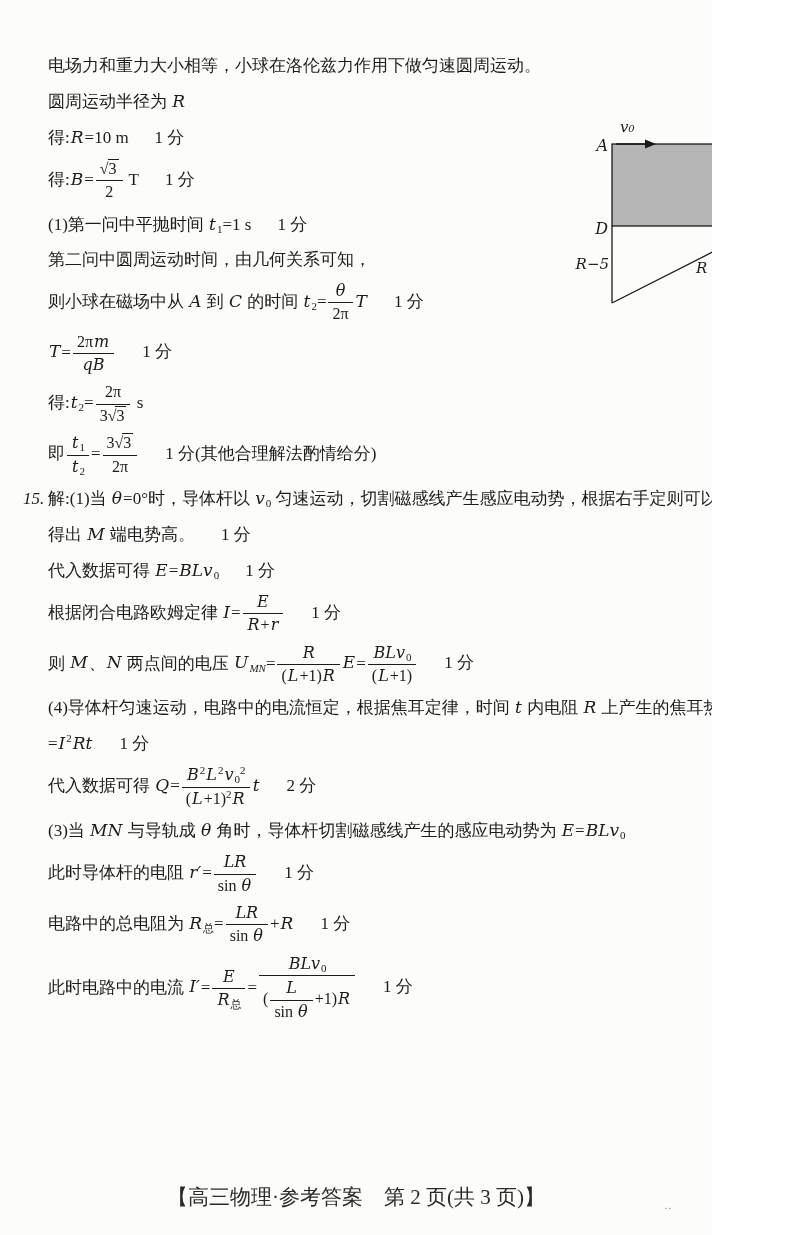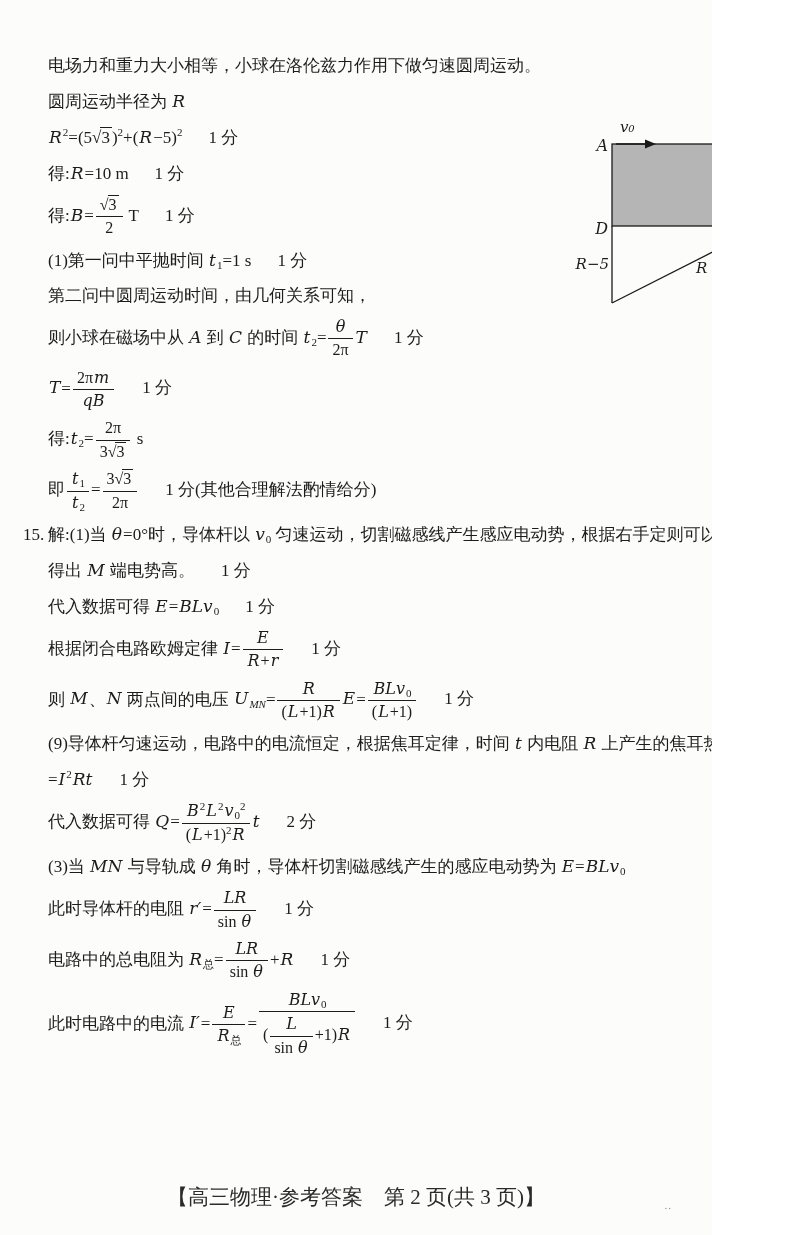--- a/index.html
+++ b/index.html
@@ -4,21 +4,21 @@
 <style>
   html,body{margin:0;padding:0;background:#ffffff;}
   .page{
     position:relative;width:712px;height:1235px;background:#fcfcfb;
     font-family:"Liberation Serif","DejaVu Serif",serif;
     color:#1c1c1c;font-size:17px;overflow:hidden;
   }
   .content{position:absolute;left:48px;top:52px;width:718px;}
   .line{margin:0 0 7px 0;line-height:28px;white-space:normal;}
   .line.numbered{margin-left:-25px;}
-  .marker{display:inline-block;width:25px;}
+  .marker{display:inline-block;width:25px;font-style:italic;}
   .v{font-style:italic;font-family:"DejaVu Serif","Liberation Serif",serif;padding:0 1px;}
   sup.sp{font-size:11px;vertical-align:super;line-height:0;}
   sub.sb{font-size:11px;vertical-align:-3px;line-height:0;}
   .it{font-style:italic;}
   .frac{display:inline-block;vertical-align:middle;text-align:center;font-size:16px;line-height:1.15;margin:1px 2px;}
   .frac .num{display:block;padding:0 4px 2px 4px;border-bottom:1px solid #1c1c1c;}
   .frac .den{display:block;padding:2px 4px 0 4px;}
   .sqrt{white-space:nowrap;}
   .sqrt .sg{margin-right:-1px;}
   .sqrt .rad{border-top:1px solid #1c1c1c;padding:0 2px 0 1px;}
@@ -30,35 +30,34 @@
   .edge-mark{position:absolute;right:40px;bottom:24px;color:#8a8a8a;font-size:11px;letter-spacing:1px;}
 </style>
 </head>
 <body>
 
 <div class="page">
 
   <div class="content" id="content">
       <div class="line"><span class="t">电场力和重力大小相等，小球在洛伦兹力作用下做匀速圆周运动。</span></div>
       <div class="line"><span class="t">圆周运动半径为 </span><span class="v">R</span></div>
-      <div class="line"><span class="v">R</span><sup class="sp">2</sup><span class="t">=(5</span><span class="sqrt"><span class="sg">√</span><span class="rad">3</span></span><span class="t">)</span><sup class="sp">2</sup><span class="t">+(</span><span class="v">R</span><span class="t">−5)</span><sup class="sp">2</sup><span class="score">1 分</span></div>
       <div class="line"><span class="t">得:</span><span class="v">R</span><span class="t">=10 m</span><span class="score">1 分</span></div>
       <div class="line"><span class="t">得:</span><span class="v">B</span><span class="t">=</span><span class="frac"><span class="num"><span class="sqrt"><span class="sg">√</span><span class="rad">3</span></span></span><span class="den"><span class="t">2</span></span></span><span class="t"> T</span><span class="score">1 分</span></div>
       <div class="line"><span class="t">(1)第一问中平抛时间 </span><span class="v">t</span><sub class="sb">1</sub><span class="t">=1 s</span><span class="score">1 分</span></div>
       <div class="line"><span class="t">第二问中圆周运动时间，由几何关系可知，</span></div>
       <div class="line"><span class="t">则小球在磁场中从 </span><span class="v">A</span><span class="t"> 到 </span><span class="v">C</span><span class="t"> 的时间 </span><span class="v">t</span><sub class="sb">2</sub><span class="t">=</span><span class="frac"><span class="num"><span class="v">θ</span></span><span class="den"><span class="t">2π</span></span></span><span class="v">T</span><span class="score">1 分</span></div>
       <div class="line"><span class="v">T</span><span class="t">=</span><span class="frac"><span class="num"><span class="t">2π</span><span class="v">m</span></span><span class="den"><span class="v">qB</span></span></span><span class="score">1 分</span></div>
       <div class="line"><span class="t">得:</span><span class="v">t</span><sub class="sb">2</sub><span class="t">=</span><span class="frac"><span class="num"><span class="t">2π</span></span><span class="den"><span class="t">3</span><span class="sqrt"><span class="sg">√</span><span class="rad">3</span></span></span></span><span class="t"> s</span></div>
       <div class="line"><span class="t">即</span><span class="frac"><span class="num"><span class="v">t</span><sub class="sb">1</sub></span><span class="den"><span class="v">t</span><sub class="sb">2</sub></span></span><span class="t">=</span><span class="frac"><span class="num"><span class="t">3</span><span class="sqrt"><span class="sg">√</span><span class="rad">3</span></span></span><span class="den"><span class="t">2π</span></span></span><span class="score">1 分(其他合理解法酌情给分)</span></div>
       <div class="line numbered"><span class="marker">15.</span><span class="t">解:(1)当 </span><span class="v">θ</span><span class="t">=0°时，导体杆以 </span><span class="v">v</span><sub class="sb">0</sub><span class="t"> 匀速运动，切割磁感线产生感应电动势，根据右手定则可以</span></div>
       <div class="line"><span class="t">得出 </span><span class="v">M</span><span class="t"> 端电势高。</span><span class="score">1 分</span></div>
       <div class="line"><span class="t">代入数据可得 </span><span class="v">E</span><span class="t">=</span><span class="v">BLv</span><sub class="sb">0</sub><span class="score">1 分</span></div>
       <div class="line"><span class="t">根据闭合电路欧姆定律 </span><span class="v">I</span><span class="t">=</span><span class="frac"><span class="num"><span class="v">E</span></span><span class="den"><span class="v">R</span><span class="t">+</span><span class="v">r</span></span></span><span class="score">1 分</span></div>
       <div class="line"><span class="t">则 </span><span class="v">M</span><span class="t">、</span><span class="v">N</span><span class="t"> 两点间的电压 </span><span class="v">U</span><sub class="sb it">MN</sub><span class="t">=</span><span class="frac"><span class="num"><span class="v">R</span></span><span class="den"><span class="t">(</span><span class="v">L</span><span class="t">+1)</span><span class="v">R</span></span></span><span class="v">E</span><span class="t">=</span><span class="frac"><span class="num"><span class="v">BLv</span><sub class="sb">0</sub></span><span class="den"><span class="t">(</span><span class="v">L</span><span class="t">+1)</span></span></span><span class="score">1 分</span></div>
-      <div class="line"><span class="t">(9)导体杆匀速运动，电路中的电流恒定，根据焦耳定律，时间 </span><span class="v">t</span><span class="t"> 内电阻 </span><span class="v">R</span><span class="t"> 上产生的焦耳热 </span><span class="v">Q</span></div>
+      <div class="line"><span class="t">(4)导体杆匀速运动，电路中的电流恒定，根据焦耳定律，时间 </span><span class="v">t</span><span class="t"> 内电阻 </span><span class="v">R</span><span class="t"> 上产生的焦耳热 </span><span class="v">Q</span></div>
       <div class="line"><span class="t">=</span><span class="v">I</span><sup class="sp">2</sup><span class="v">Rt</span><span class="score">1 分</span></div>
       <div class="line"><span class="t">代入数据可得 </span><span class="v">Q</span><span class="t">=</span><span class="frac"><span class="num"><span class="v">B</span><sup class="sp">2</sup><span class="v">L</span><sup class="sp">2</sup><span class="v">v</span><sub class="sb">0</sub><sup class="sp">2</sup></span><span class="den"><span class="t">(</span><span class="v">L</span><span class="t">+1)</span><sup class="sp">2</sup><span class="v">R</span></span></span><span class="v">t</span><span class="score">2 分</span></div>
       <div class="line"><span class="t">(3)当 </span><span class="v">MN</span><span class="t"> 与导轨成 </span><span class="v">θ</span><span class="t"> 角时，导体杆切割磁感线产生的感应电动势为 </span><span class="v">E</span><span class="t">=</span><span class="v">BLv</span><sub class="sb">0</sub></div>
       <div class="line"><span class="t">此时导体杆的电阻 </span><span class="v">r′</span><span class="t">=</span><span class="frac"><span class="num"><span class="v">LR</span></span><span class="den"><span class="t">sin </span><span class="v">θ</span></span></span><span class="score">1 分</span></div>
       <div class="line"><span class="t">电路中的总电阻为 </span><span class="v">R</span><sub class="sb">总</sub><span class="t">=</span><span class="frac"><span class="num"><span class="v">LR</span></span><span class="den"><span class="t">sin </span><span class="v">θ</span></span></span><span class="t">+</span><span class="v">R</span><span class="score">1 分</span></div>
       <div class="line"><span class="t">此时电路中的电流 </span><span class="v">I′</span><span class="t">=</span><span class="frac"><span class="num"><span class="v">E</span></span><span class="den"><span class="v">R</span><sub class="sb">总</sub></span></span><span class="t">=</span><span class="frac"><span class="num"><span class="v">BLv</span><sub class="sb">0</sub></span><span class="den"><span class="t">(</span><span class="frac"><span class="num"><span class="v">L</span></span><span class="den"><span class="t">sin </span><span class="v">θ</span></span></span><span class="t">+1)</span><span class="v">R</span></span></span><span class="score">1 分</span></div>
     </div>
 
   <svg class="diagram" width="222" height="214" viewBox="0 0 222 214">
     <rect x="40" y="38" width="152" height="82" fill="#b5b5b5" stroke="#1a1a1a" stroke-width="1.3"></rect>

